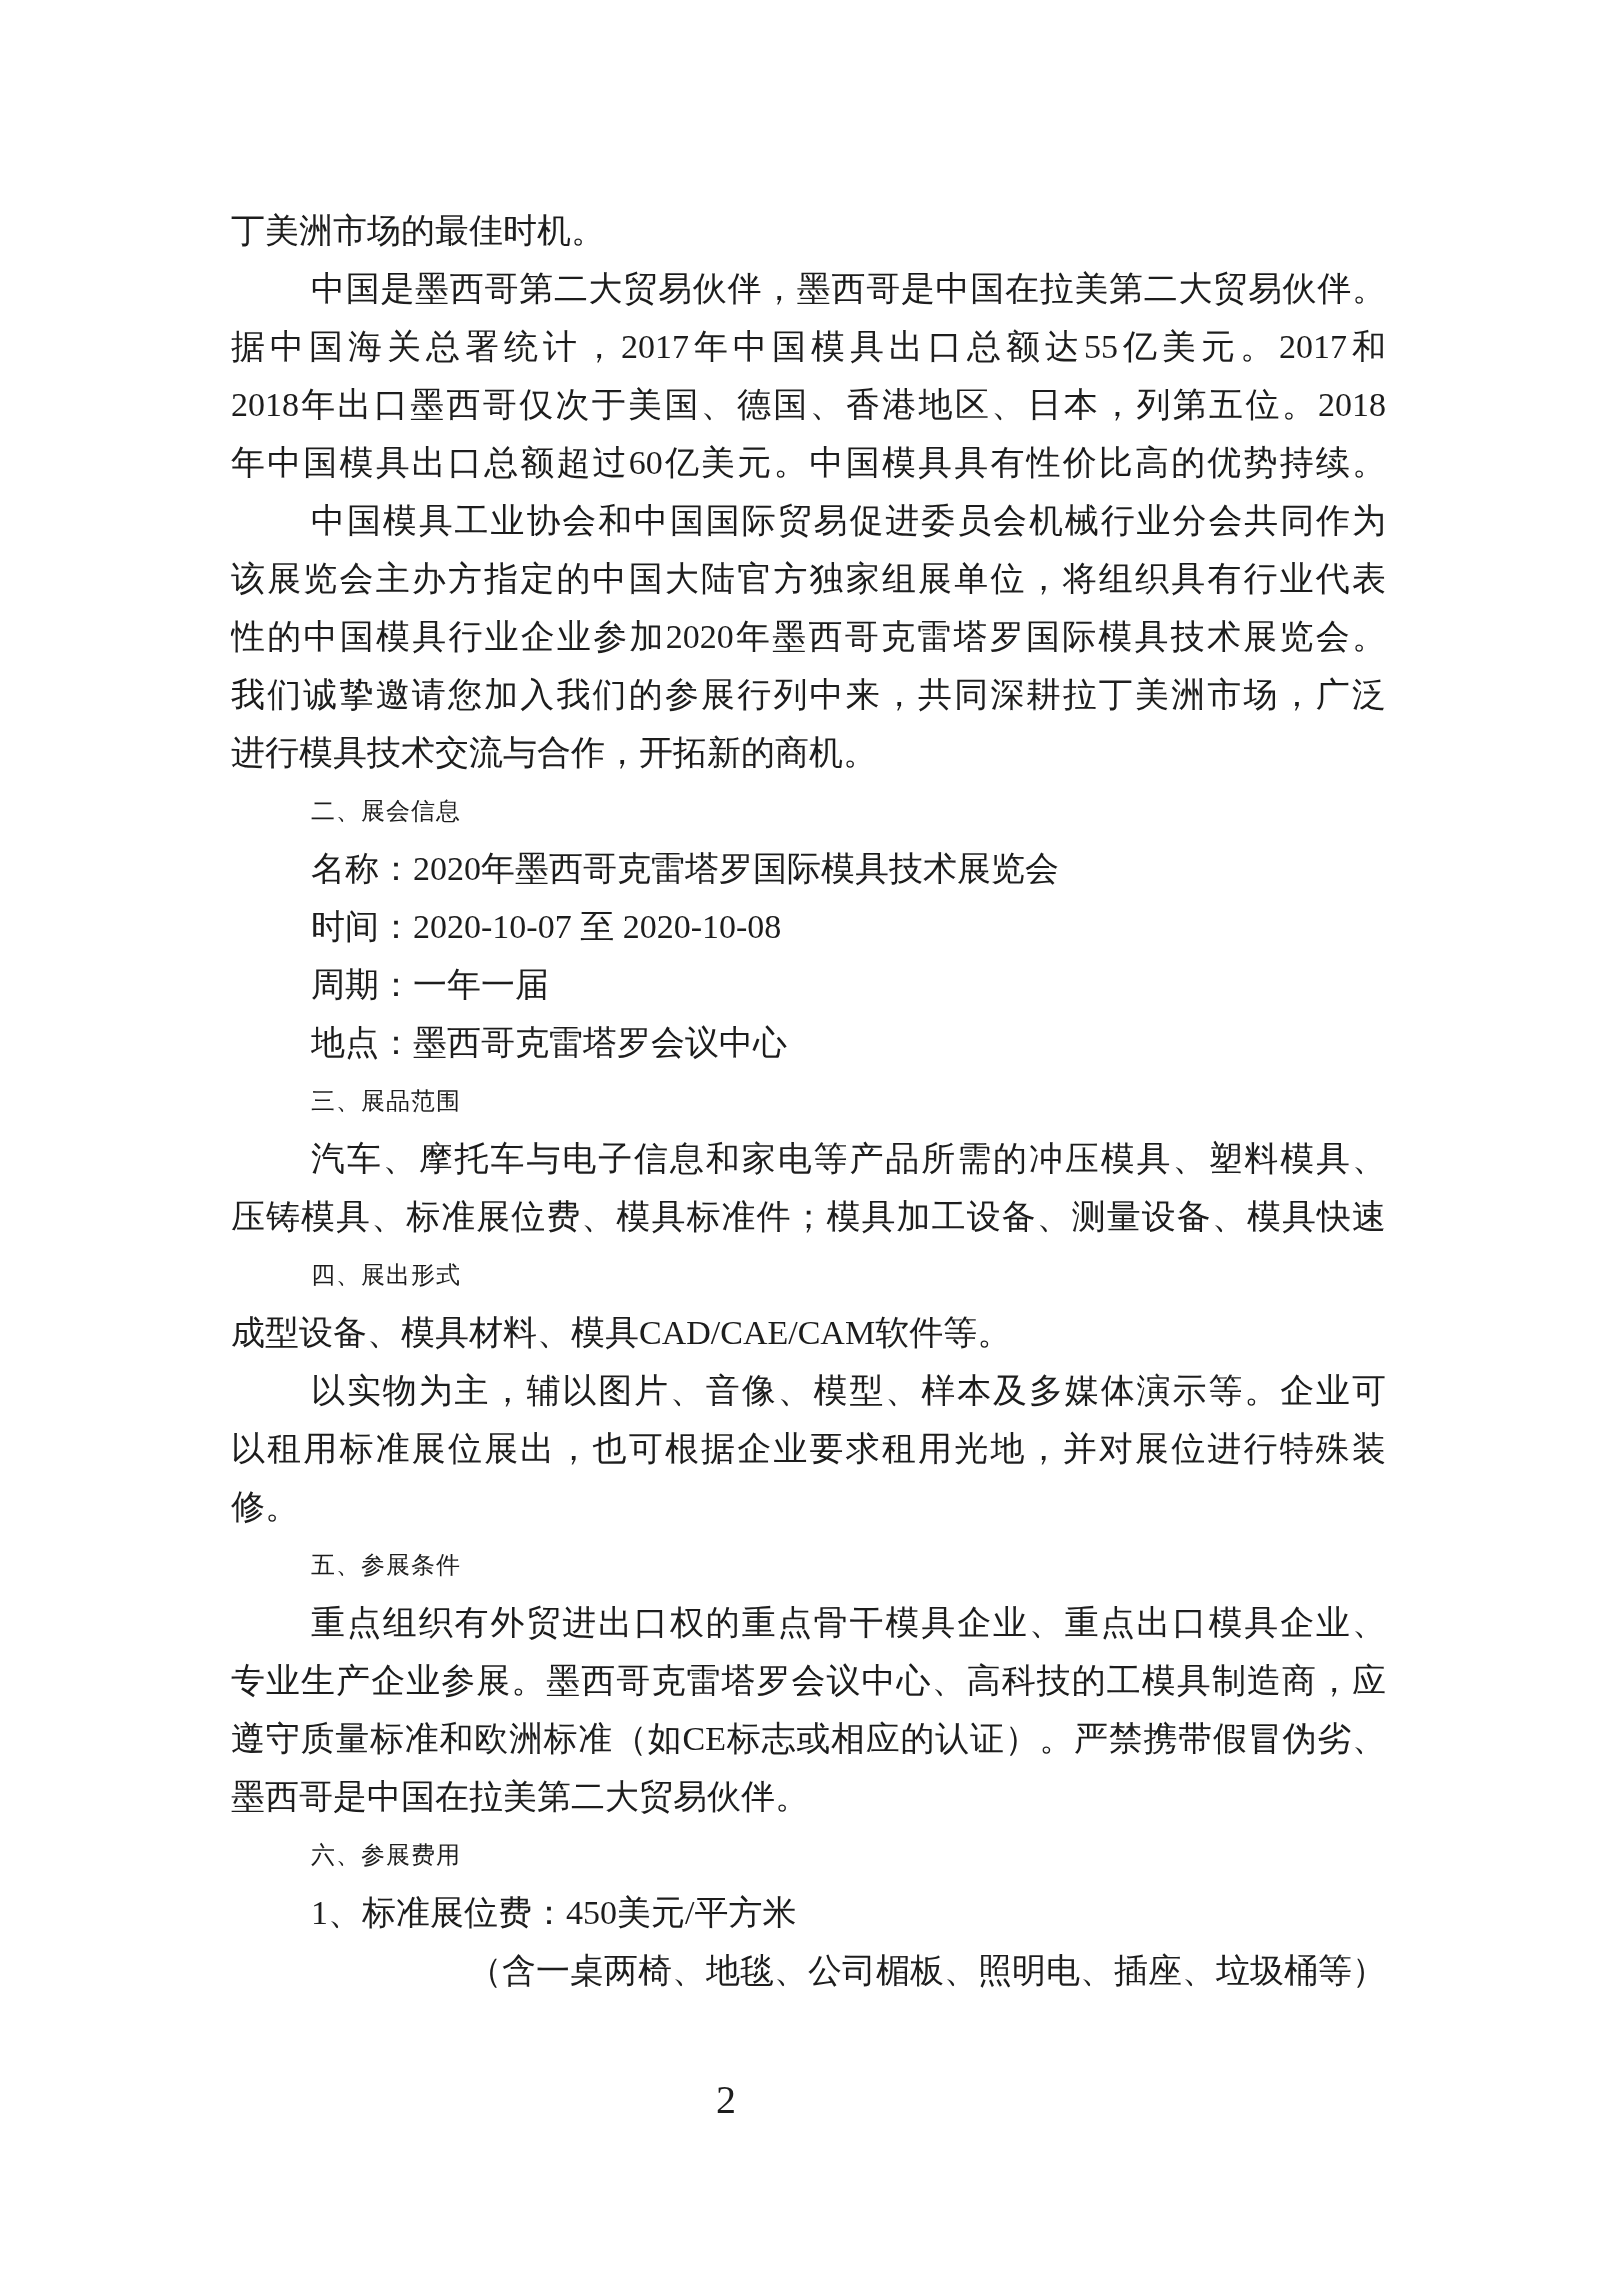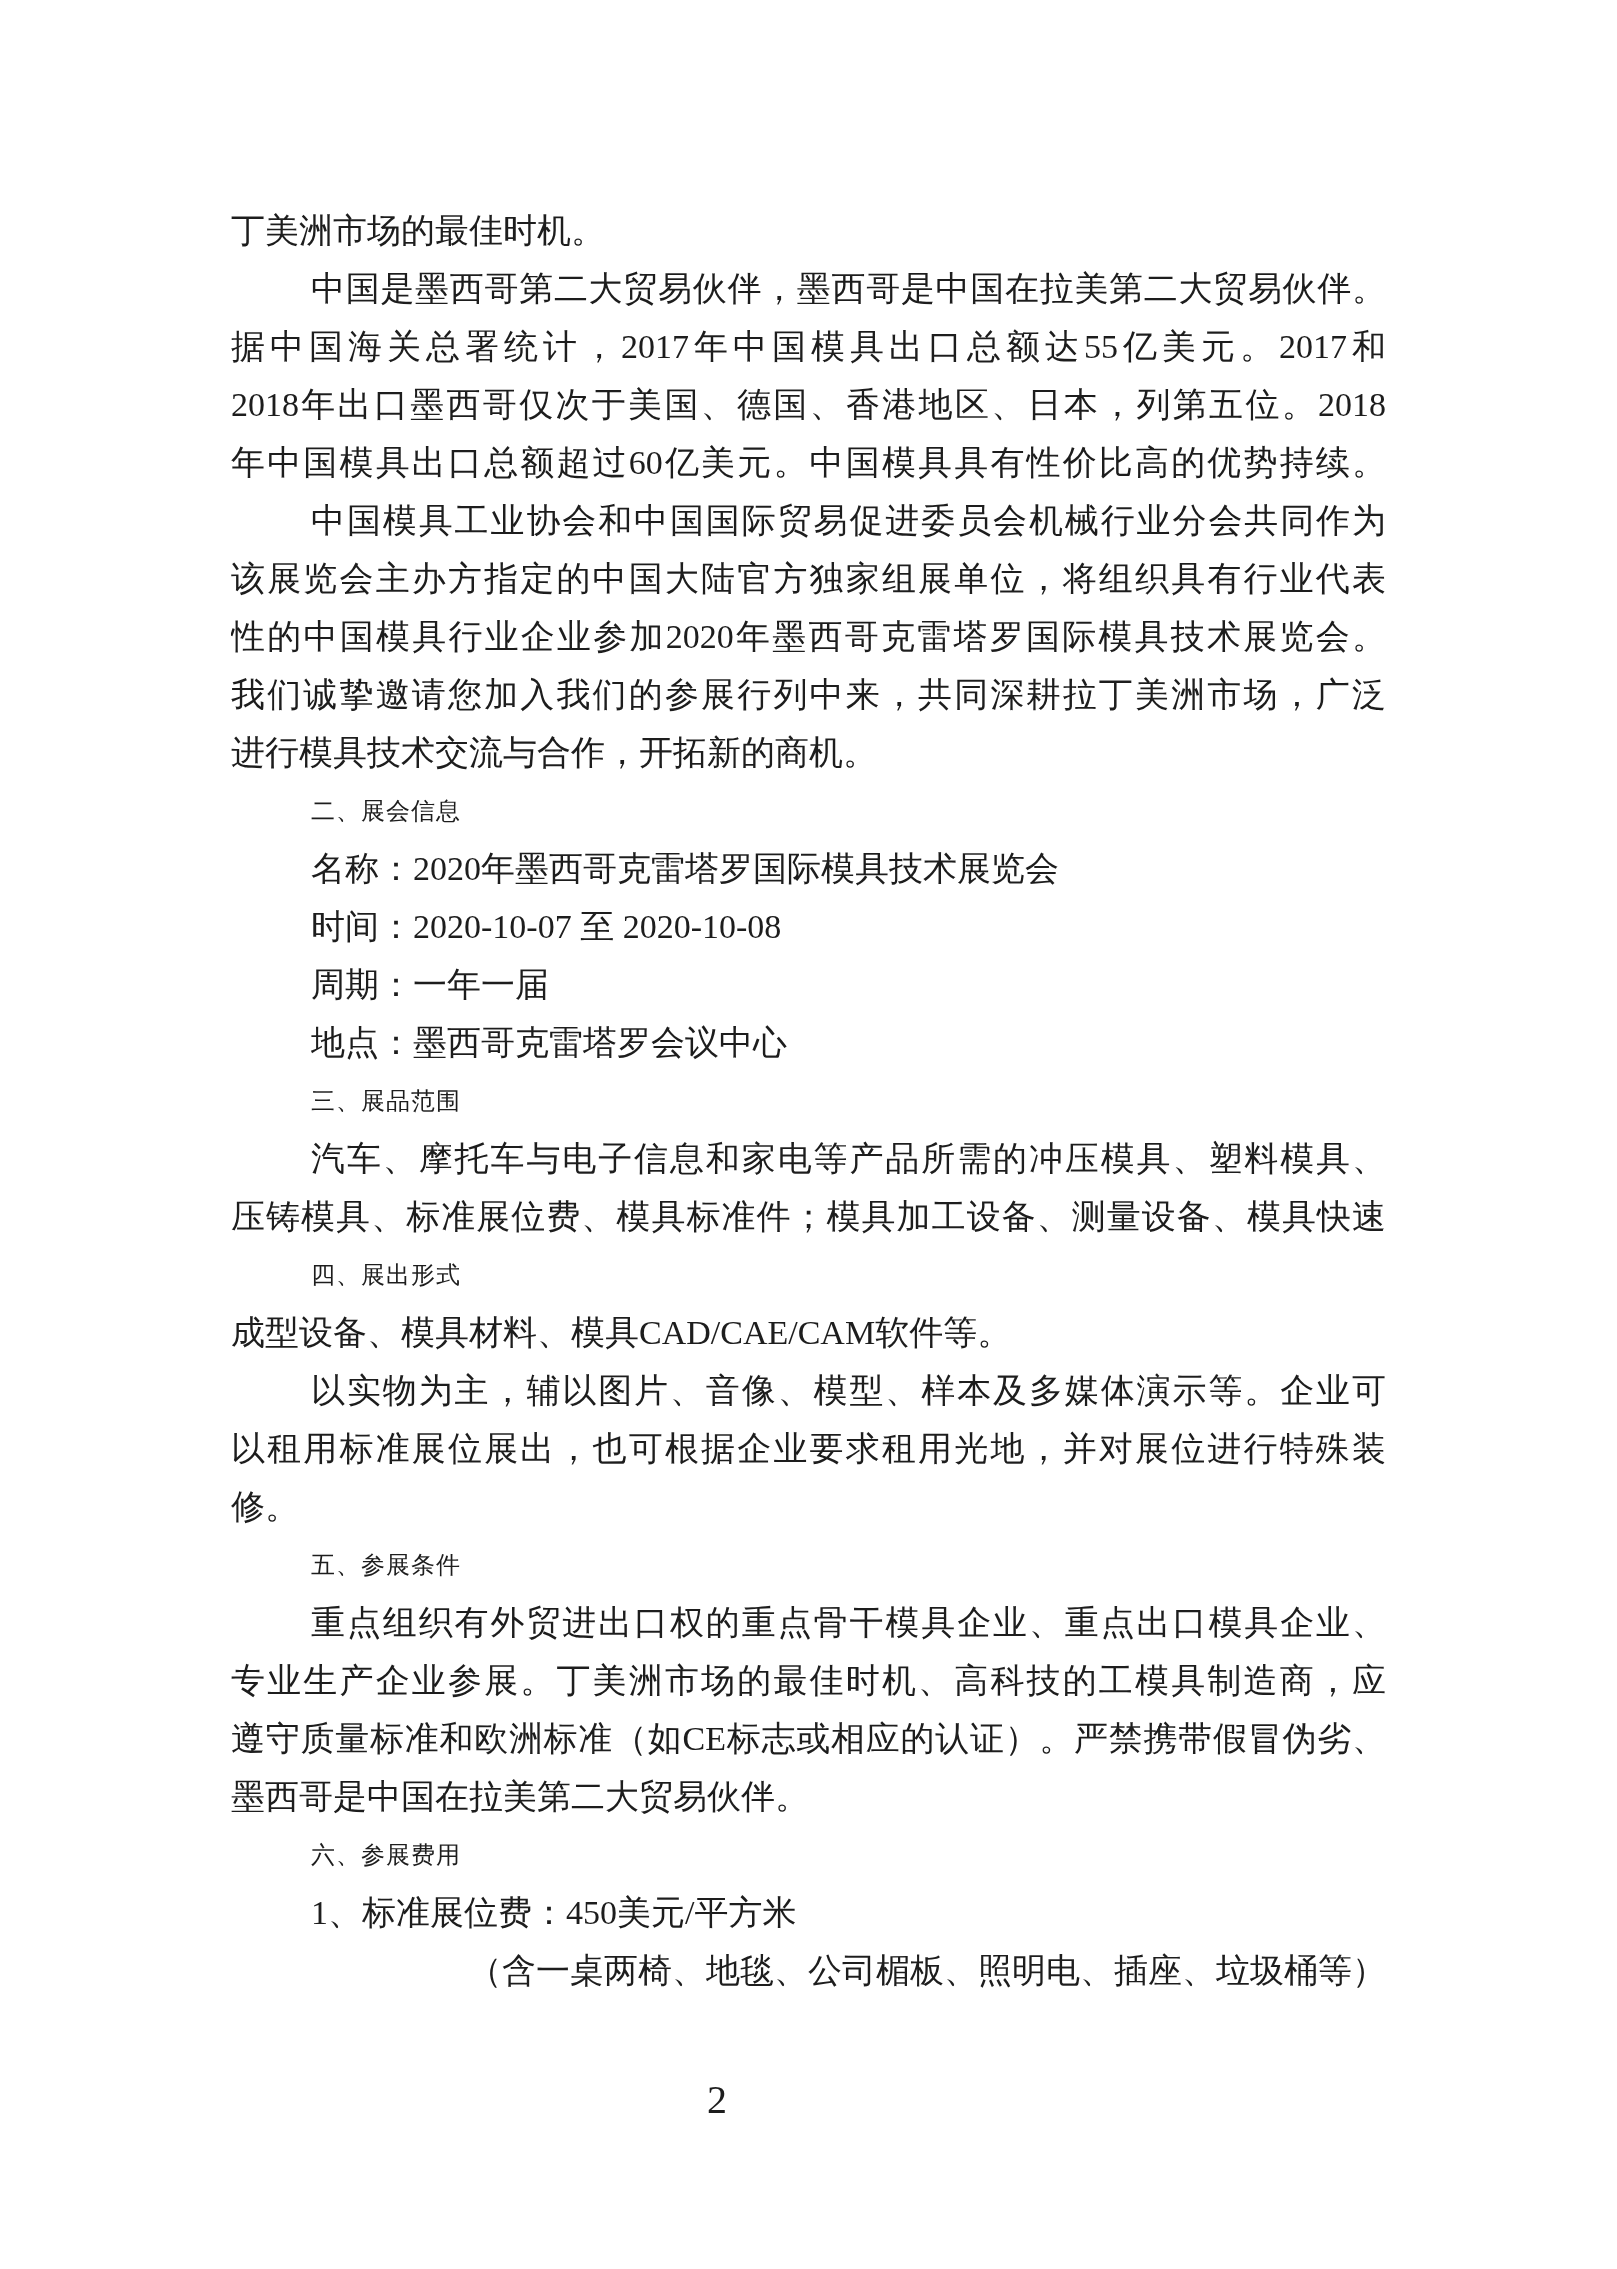--- a/index.html
+++ b/index.html
@@ -8,20 +8,21 @@
     background: #ffffff;
   }
   .page {
     position: relative;
     width: 1434px;
     height: 2269px;
     background: #ffffff;
     overflow: hidden;
     font-family: "Liberation Serif", "DejaVu Serif", serif;
     color: #1d1d1d;
+    padding-left: 18px;
   }
   .content {
     position: absolute;
     left: 231px;
     top: 202px;
     width: 1155px;
   }
   .line {
     height: 58px;
     line-height: 58px;
@@ -78,21 +79,21 @@
       <div class="line heading indent-2">三、展品范围</div>
       <div class="line body indent-2 justify">汽车、摩托车与电子信息和家电等产品所需的冲压模具、塑料模具、</div>
       <div class="line body indent-0 justify">压铸模具、标准展位费、模具标准件；模具加工设备、测量设备、模具快速</div>
       <div class="line heading indent-2">四、展出形式</div>
       <div class="line body indent-0">成型设备、模具材料、模具CAD/CAE/CAM软件等。</div>
       <div class="line body indent-2 justify">以实物为主，辅以图片、音像、模型、样本及多媒体演示等。企业可</div>
       <div class="line body indent-0 justify">以租用标准展位展出，也可根据企业要求租用光地，并对展位进行特殊装</div>
       <div class="line body indent-0">修。</div>
       <div class="line heading indent-2">五、参展条件</div>
       <div class="line body indent-2 justify">重点组织有外贸进出口权的重点骨干模具企业、重点出口模具企业、</div>
-      <div class="line body indent-0 justify">专业生产企业参展。丁美洲市场的最佳时机、高科技的工模具制造商，应</div>
+      <div class="line body indent-0 justify">专业生产企业参展。墨西哥克雷塔罗会议中心、高科技的工模具制造商，应</div>
       <div class="line body indent-0 justify">遵守质量标准和欧洲标准（如CE标志或相应的认证）。严禁携带假冒伪劣、</div>
       <div class="line body indent-0">墨西哥是中国在拉美第二大贸易伙伴。</div>
       <div class="line heading indent-2">六、参展费用</div>
       <div class="line body indent-2">1、标准展位费：450美元/平方米</div>
       <div class="line body indent-3">（含一桌两椅、地毯、公司楣板、照明电、插座、垃圾桶等）</div>
     </div>
   <div class="page-number">2</div>
 </div>
 
 

